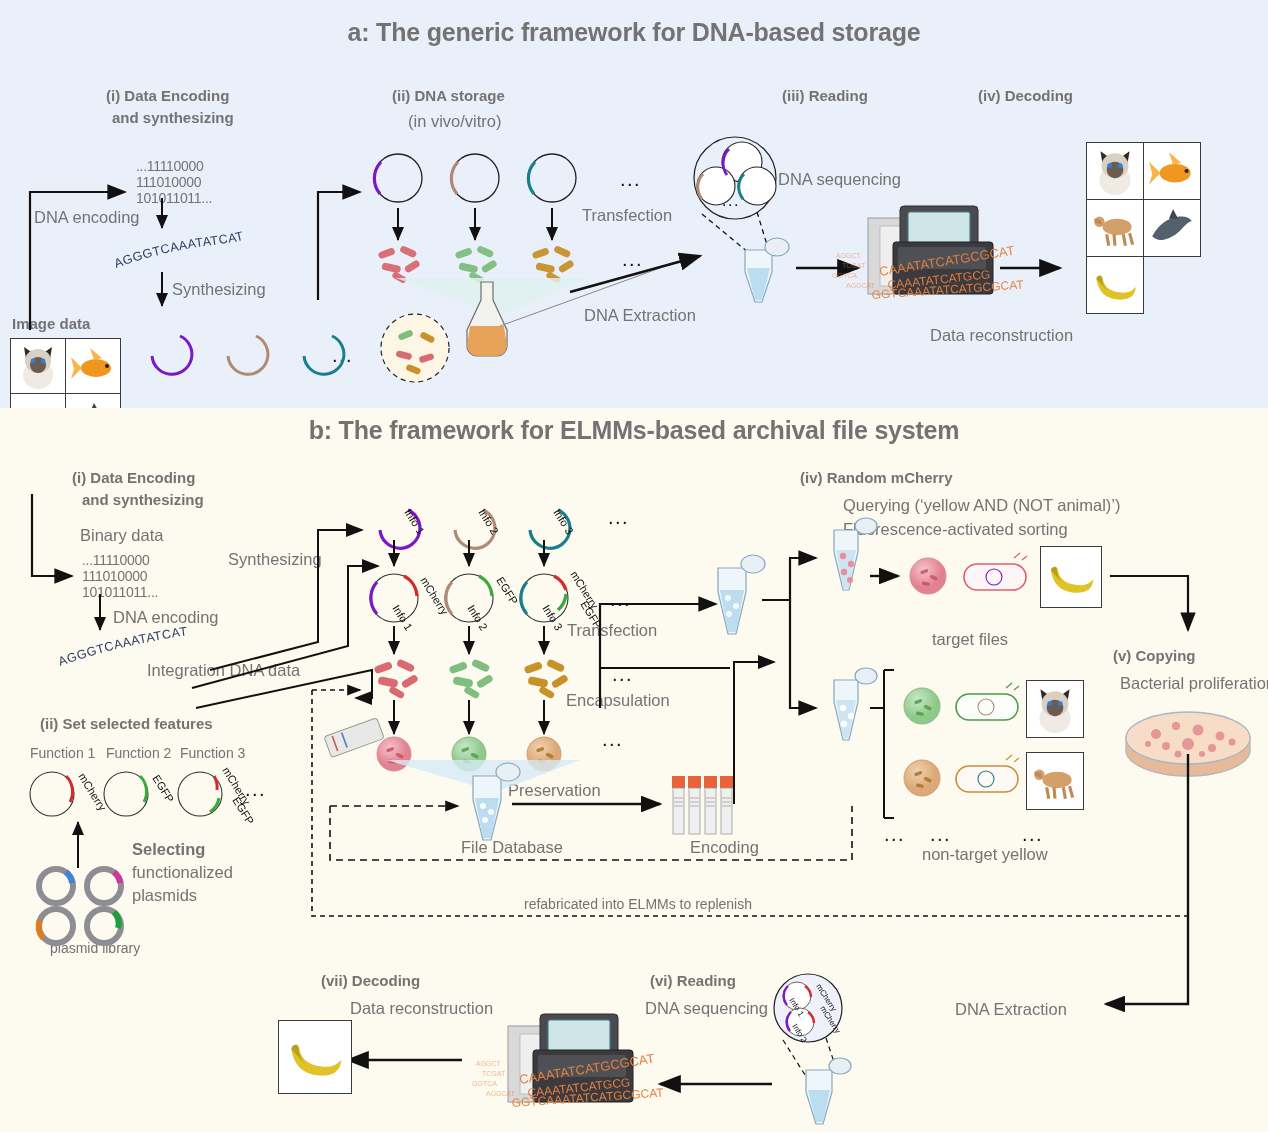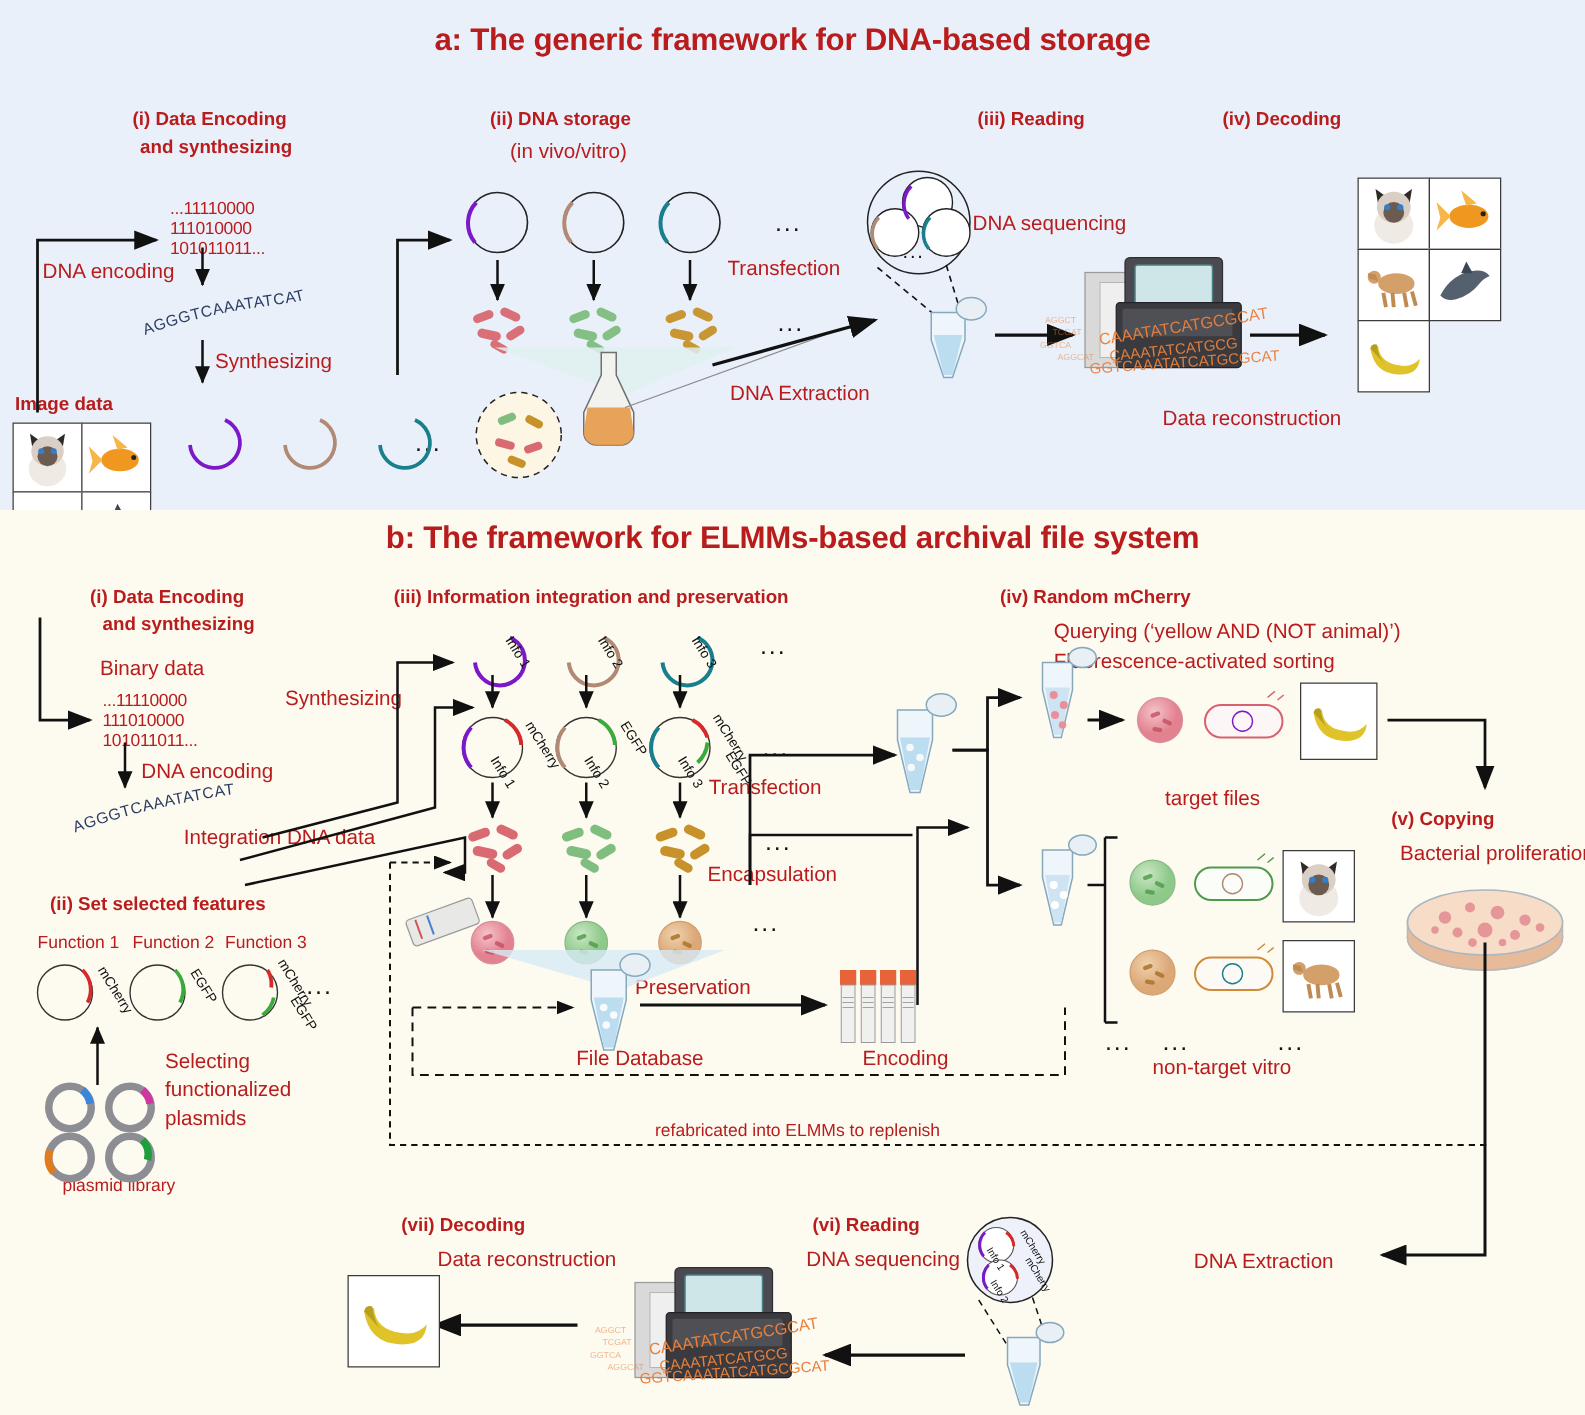--- a/index.html
+++ b/index.html
@@ -7,21 +7,21 @@
     width:1268px;height:1132px;
     font-family:"Liberation Sans", sans-serif;
     background:#fdfaef;
     overflow:hidden;
     position:relative;
   }
   .panel{position:absolute;left:0;width:1268px;}
   #panel-a{top:0;height:408px;background:#eaf0fa;}
   #panel-b{top:408px;height:724px;background:#fdfaf0;}
 
-  .t{position:absolute;white-space:pre;color:#b91c1c;line-height:1.12;}
+  .t{position:absolute;white-space:pre;color:#737373;line-height:1.12;}
   .ttl{font-weight:bold;font-size:25px;letter-spacing:-.2px;}
   .hd{font-weight:bold;font-size:15px;}
   .lb{font-size:16.5px;}
   .sm{font-size:14px;}
   .mono{font-family:"Liberation Sans",sans-serif;font-size:14px;line-height:1.16;letter-spacing:-.3px;}
 
   svg{position:absolute;left:0;top:0;overflow:visible;pointer-events:none;}
   .ph{position:absolute;border:1px solid #3b3b3b;background:#fff;
       display:flex;align-items:center;justify-content:center;overflow:hidden;}
   .ph svg{position:static;}
@@ -271,21 +271,20 @@
   </div>
 </div>
 
 <div class="panel" id="panel-b">
 
   <div class="t ttl" style="left:0;top:8px;width:1268px;text-align:center;">b: The framework for ELMMs-based archival file system</div>
 
   <div class="t hd" style="left:72px;top:62px;">(i) Data Encoding</div>
   <div class="t hd" style="left:82px;top:84px;">and synthesizing</div>
   <div class="t hd" style="left:40px;top:308px;">(ii) Set selected features</div>
-  <div class="t hd" style="left:315px;top:62px;">(iii) Information integration and preservation</div>
   <div class="t hd" style="left:800px;top:62px;">(iv) Random mCherry</div>
   <div class="t hd" style="left:1113px;top:240px;">(v) Copying</div>
   <div class="t hd" style="left:650px;top:565px;">(vi) Reading</div>
   <div class="t hd" style="left:321px;top:565px;">(vii) Decoding</div>
 
   <div class="t lb" style="left:80px;top:118px;">Binary data</div>
   <div class="t mono" style="left:82px;top:144px;">...11110000</div>
   <div class="t mono" style="left:82px;top:160px;">111010000</div>
   <div class="t mono" style="left:82px;top:176px;">101011011...</div>
 
@@ -296,31 +295,31 @@
   <div class="t lb" style="left:567px;top:213px;">Transfection</div>
   <div class="t lb" style="left:566px;top:283px;">Encapsulation</div>
   <div class="t lb" style="left:508px;top:373px;">Preservation</div>
   <div class="t lb" style="left:461px;top:430px;">File Database</div>
   <div class="t lb" style="left:690px;top:430px;">Encoding</div>
   <div class="t sm" style="left:524px;top:489px;">refabricated into ELMMs to replenish</div>
 
   <div class="t lb" style="left:843px;top:88px;">Querying (‘yellow AND (NOT animal)’)</div>
   <div class="t lb" style="left:843px;top:112px;">Fluorescence-activated sorting</div>
   <div class="t lb" style="left:932px;top:222px;">target files</div>
-  <div class="t lb" style="left:922px;top:437px;">non-target vitro</div>
+  <div class="t lb" style="left:922px;top:437px;">non-target yellow</div>
   <div class="t lb" style="left:1120px;top:266px;">Bacterial proliferation</div>
 
   <div class="t lb" style="left:350px;top:591px;">Data reconstruction</div>
   <div class="t lb" style="left:645px;top:591px;">DNA sequencing</div>
   <div class="t lb" style="left:955px;top:592px;">DNA Extraction</div>
 
   <div class="t sm" style="left:30px;top:338px;">Function 1</div>
   <div class="t sm" style="left:106px;top:338px;">Function 2</div>
   <div class="t sm" style="left:180px;top:338px;">Function 3</div>
-  <div class="t lb" style="left:132px;top:432px;">Selecting</div>
+  <div class="t lb" style="left:132px;top:432px;font-weight:bold;">Selecting</div>
   <div class="t lb" style="left:132px;top:455px;">functionalized</div>
   <div class="t lb" style="left:132px;top:478px;">plasmids</div>
   <div class="t sm" style="left:50px;top:533px;">plasmid library</div>
 
   <div class="dots" style="left:245px;top:370px;">...</div>
   <div class="dots" style="left:608px;top:98px;">...</div>
   <div class="dots" style="left:610px;top:180px;">...</div>
   <div class="dots" style="left:612px;top:255px;">...</div>
   <div class="dots" style="left:602px;top:320px;">...</div>
   <div class="dots" style="left:884px;top:415px;">...</div>

